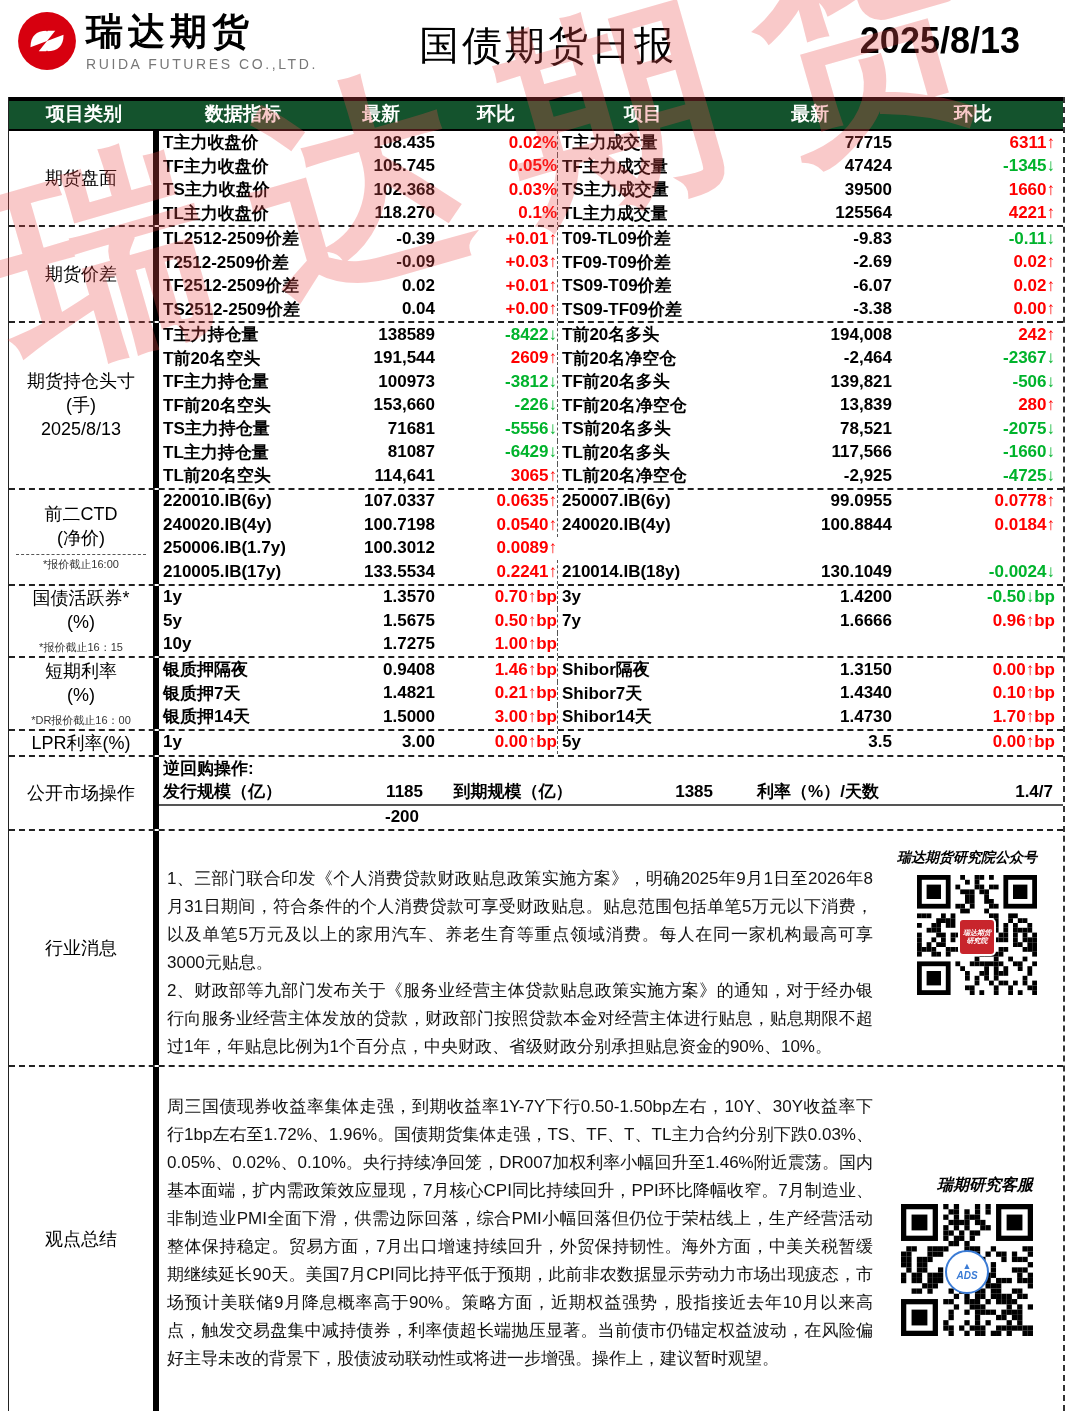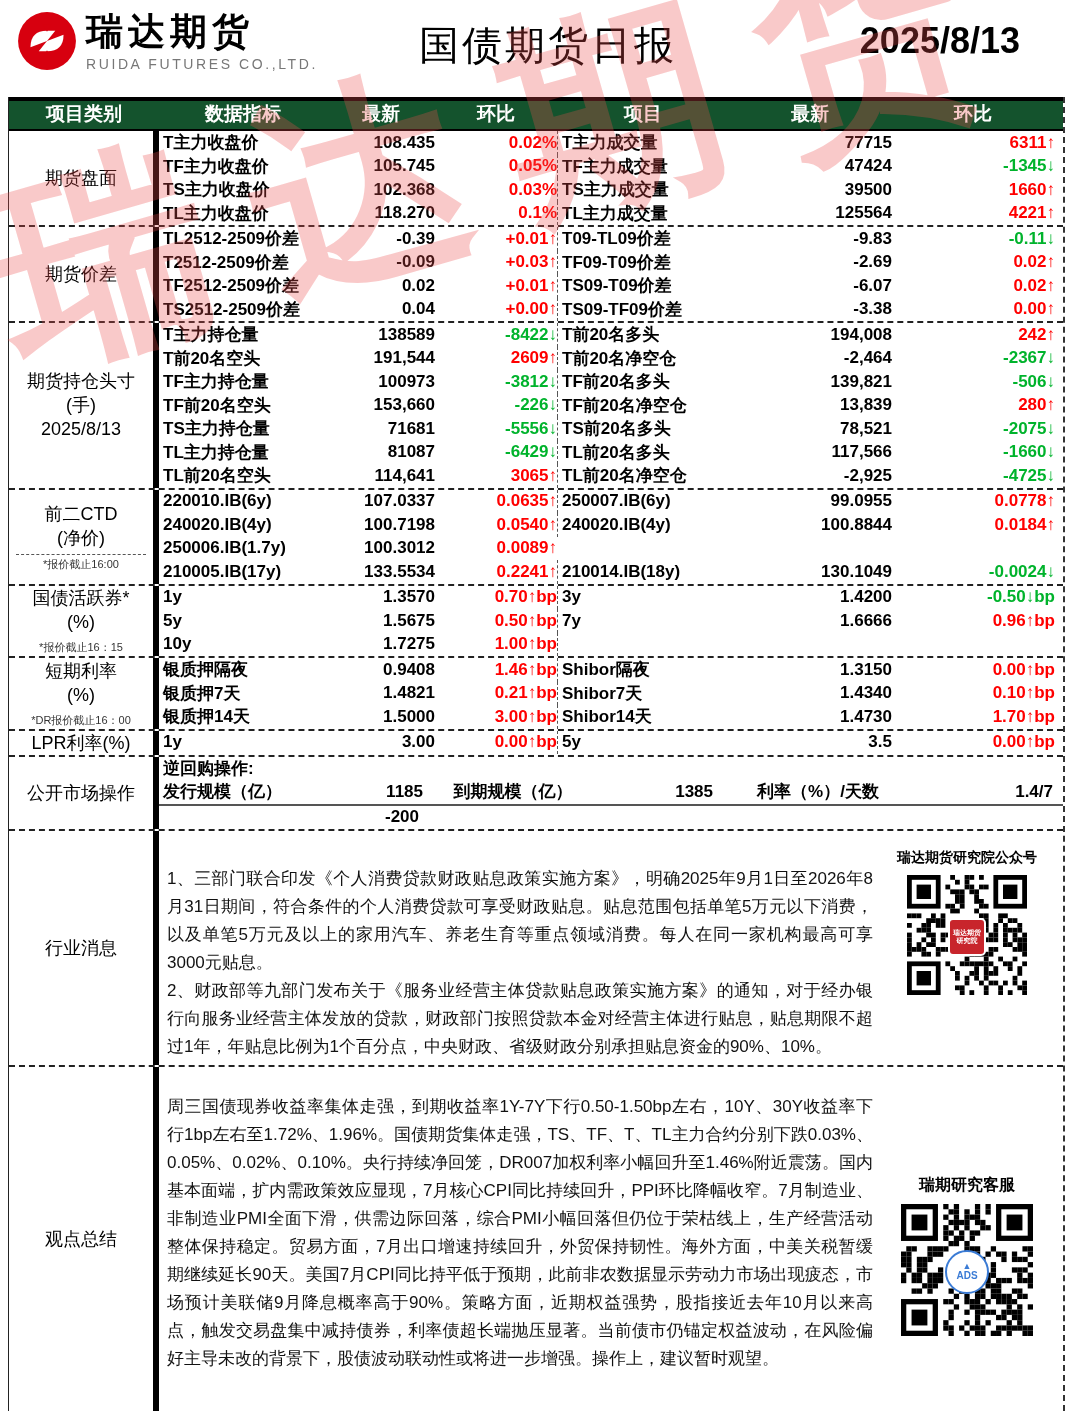--- a/index.html
+++ b/index.html
@@ -47,21 +47,21 @@
   .omo-v1{width:84px;text-align:right;}
   .omo-l2{width:180px;text-align:center;}
   .omo-v2{width:110px;text-align:right;}
   .omo-l3{width:210px;text-align:center;}
   .omo-v3{width:130px;text-align:right;}
   
   .txt-body{flex:1;position:relative;padding:34px 6px 0 8px;}
   .txt-body.opinion{padding-top:26px;}
   .para{width:706px;font-size:17px;font-weight:normal;line-height:28px;color:#111;
         text-align:justify;}
-  .qr-box{position:absolute;text-align:center;}
+  .qr-box{position:absolute;text-align:right;font-style:italic;}
   .qr-box .qr-title{font-weight:bold;margin-bottom:8px;}
   .qr-wrap{position:relative;display:inline-block;background:#fff;}
   .qr-logo-red{position:absolute;left:50%;top:50%;transform:translate(-50%,-50%);
       width:34px;height:34px;background:#c8252c;border-radius:5px;border:2px solid #fff;
       color:#fff;font-size:7px;font-weight:bold;display:flex;flex-direction:column;
       align-items:center;justify-content:center;line-height:8px;}
   .qr-logo-blue{position:absolute;left:50%;top:50%;transform:translate(-50%,-50%);
       width:40px;height:40px;background:#fff;border-radius:50%;border:2px solid #3a7bd5;
       color:#3a7bd5;font-size:10px;font-weight:bold;display:flex;flex-direction:column;
       align-items:center;justify-content:center;}

